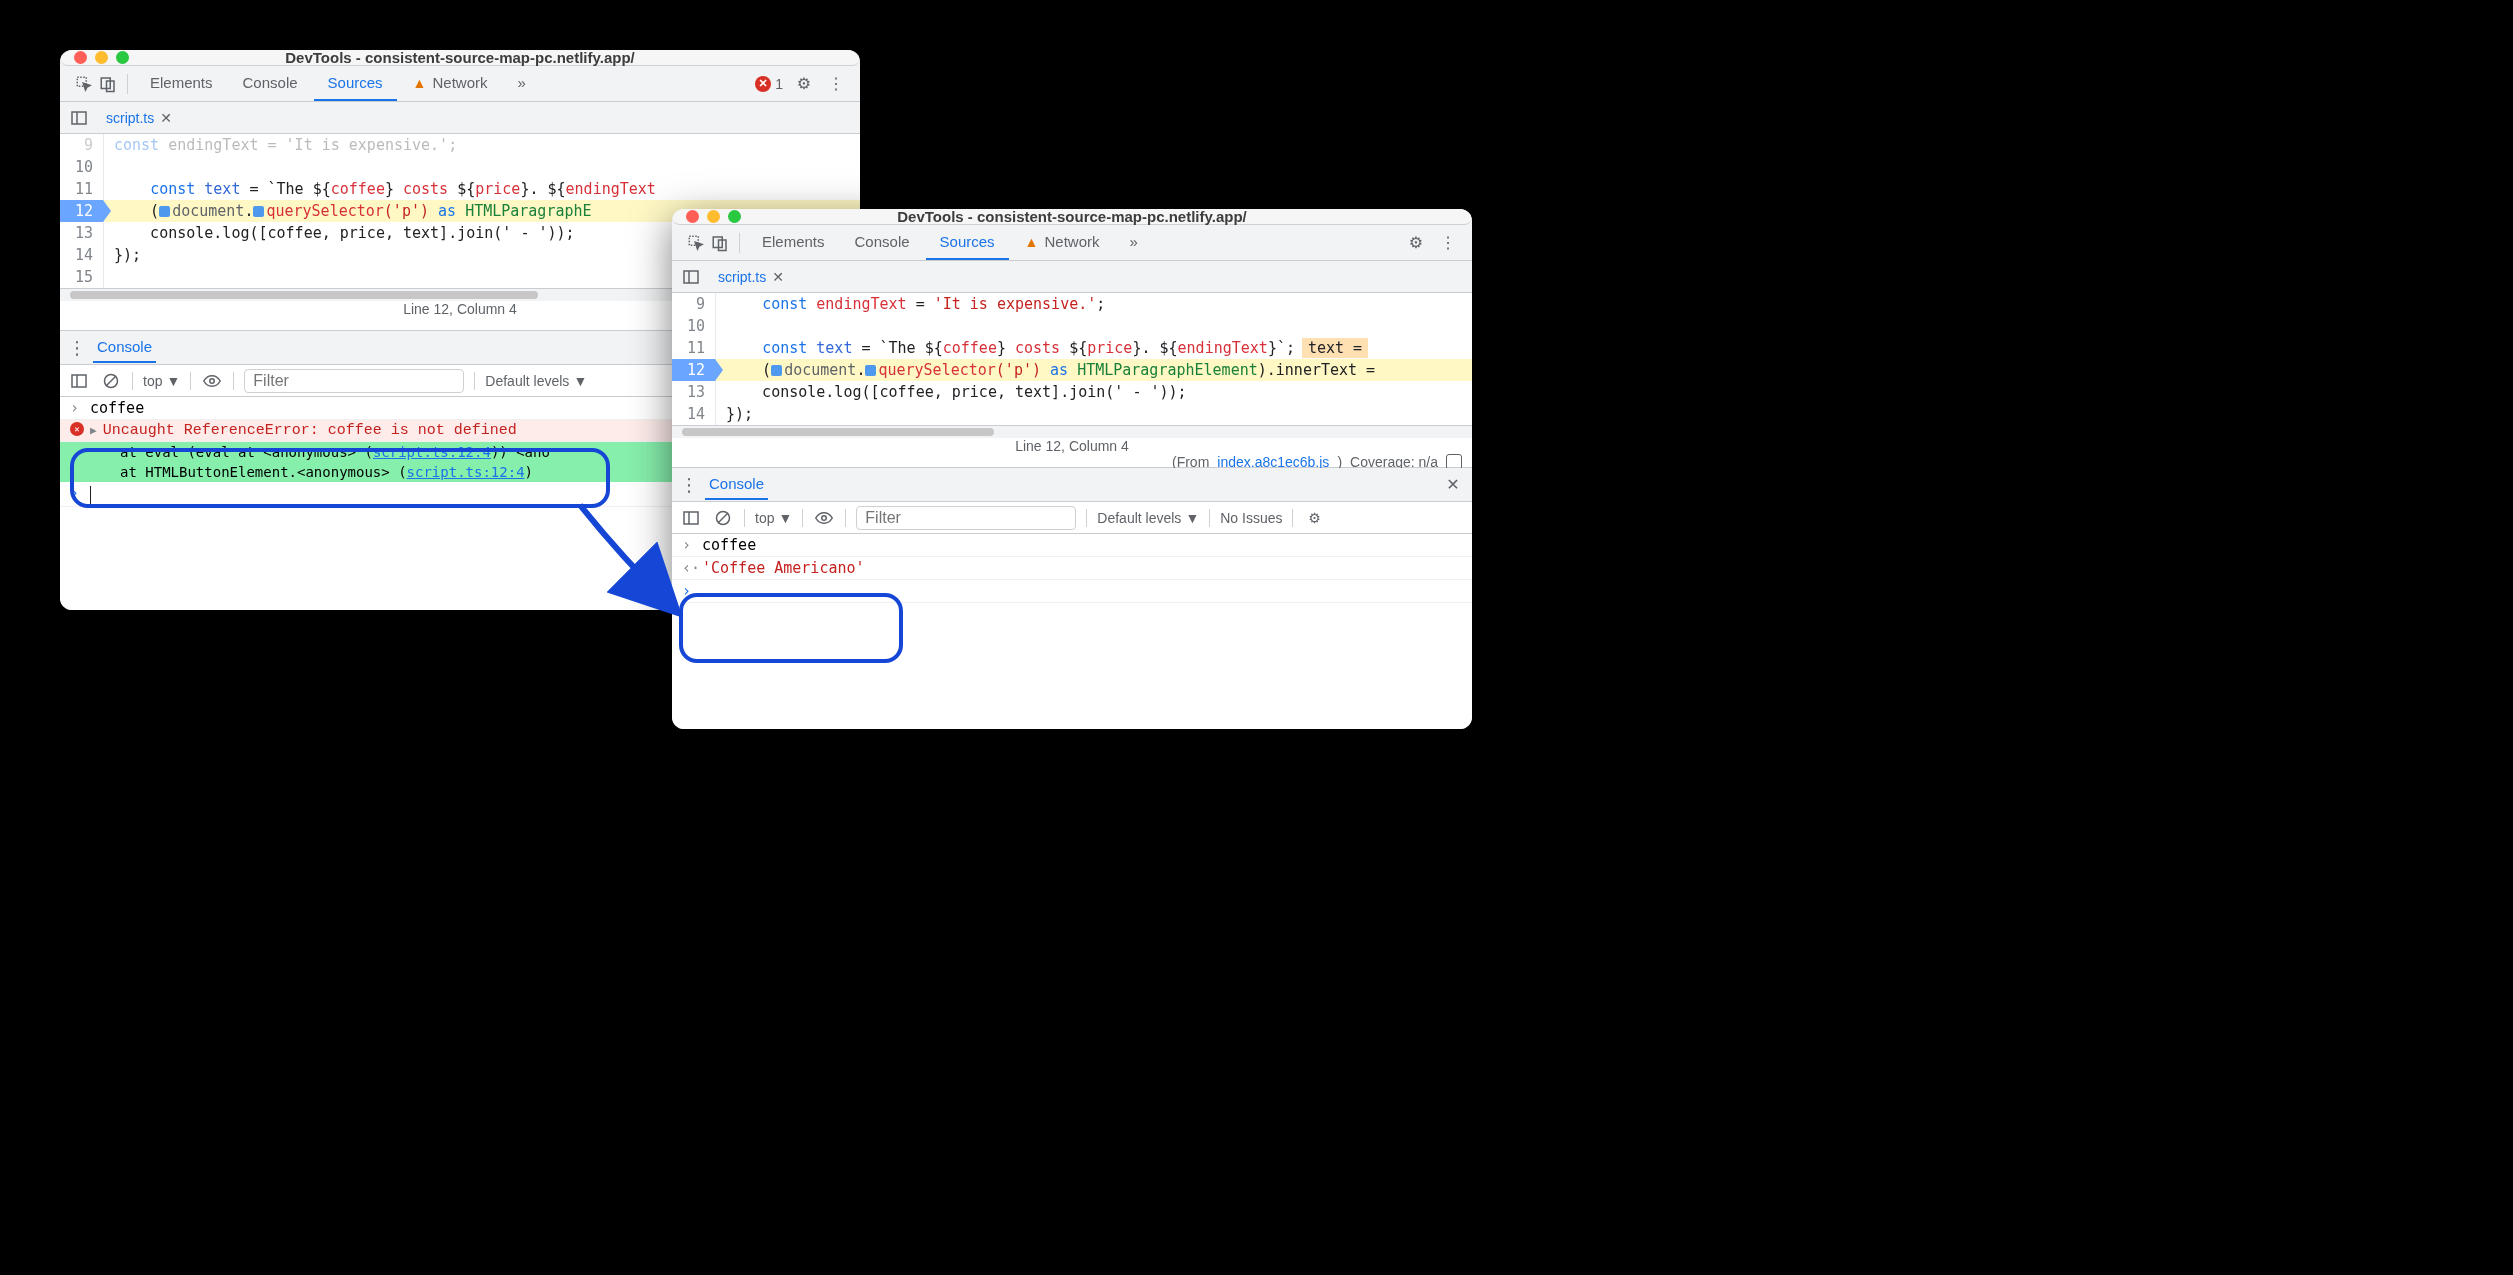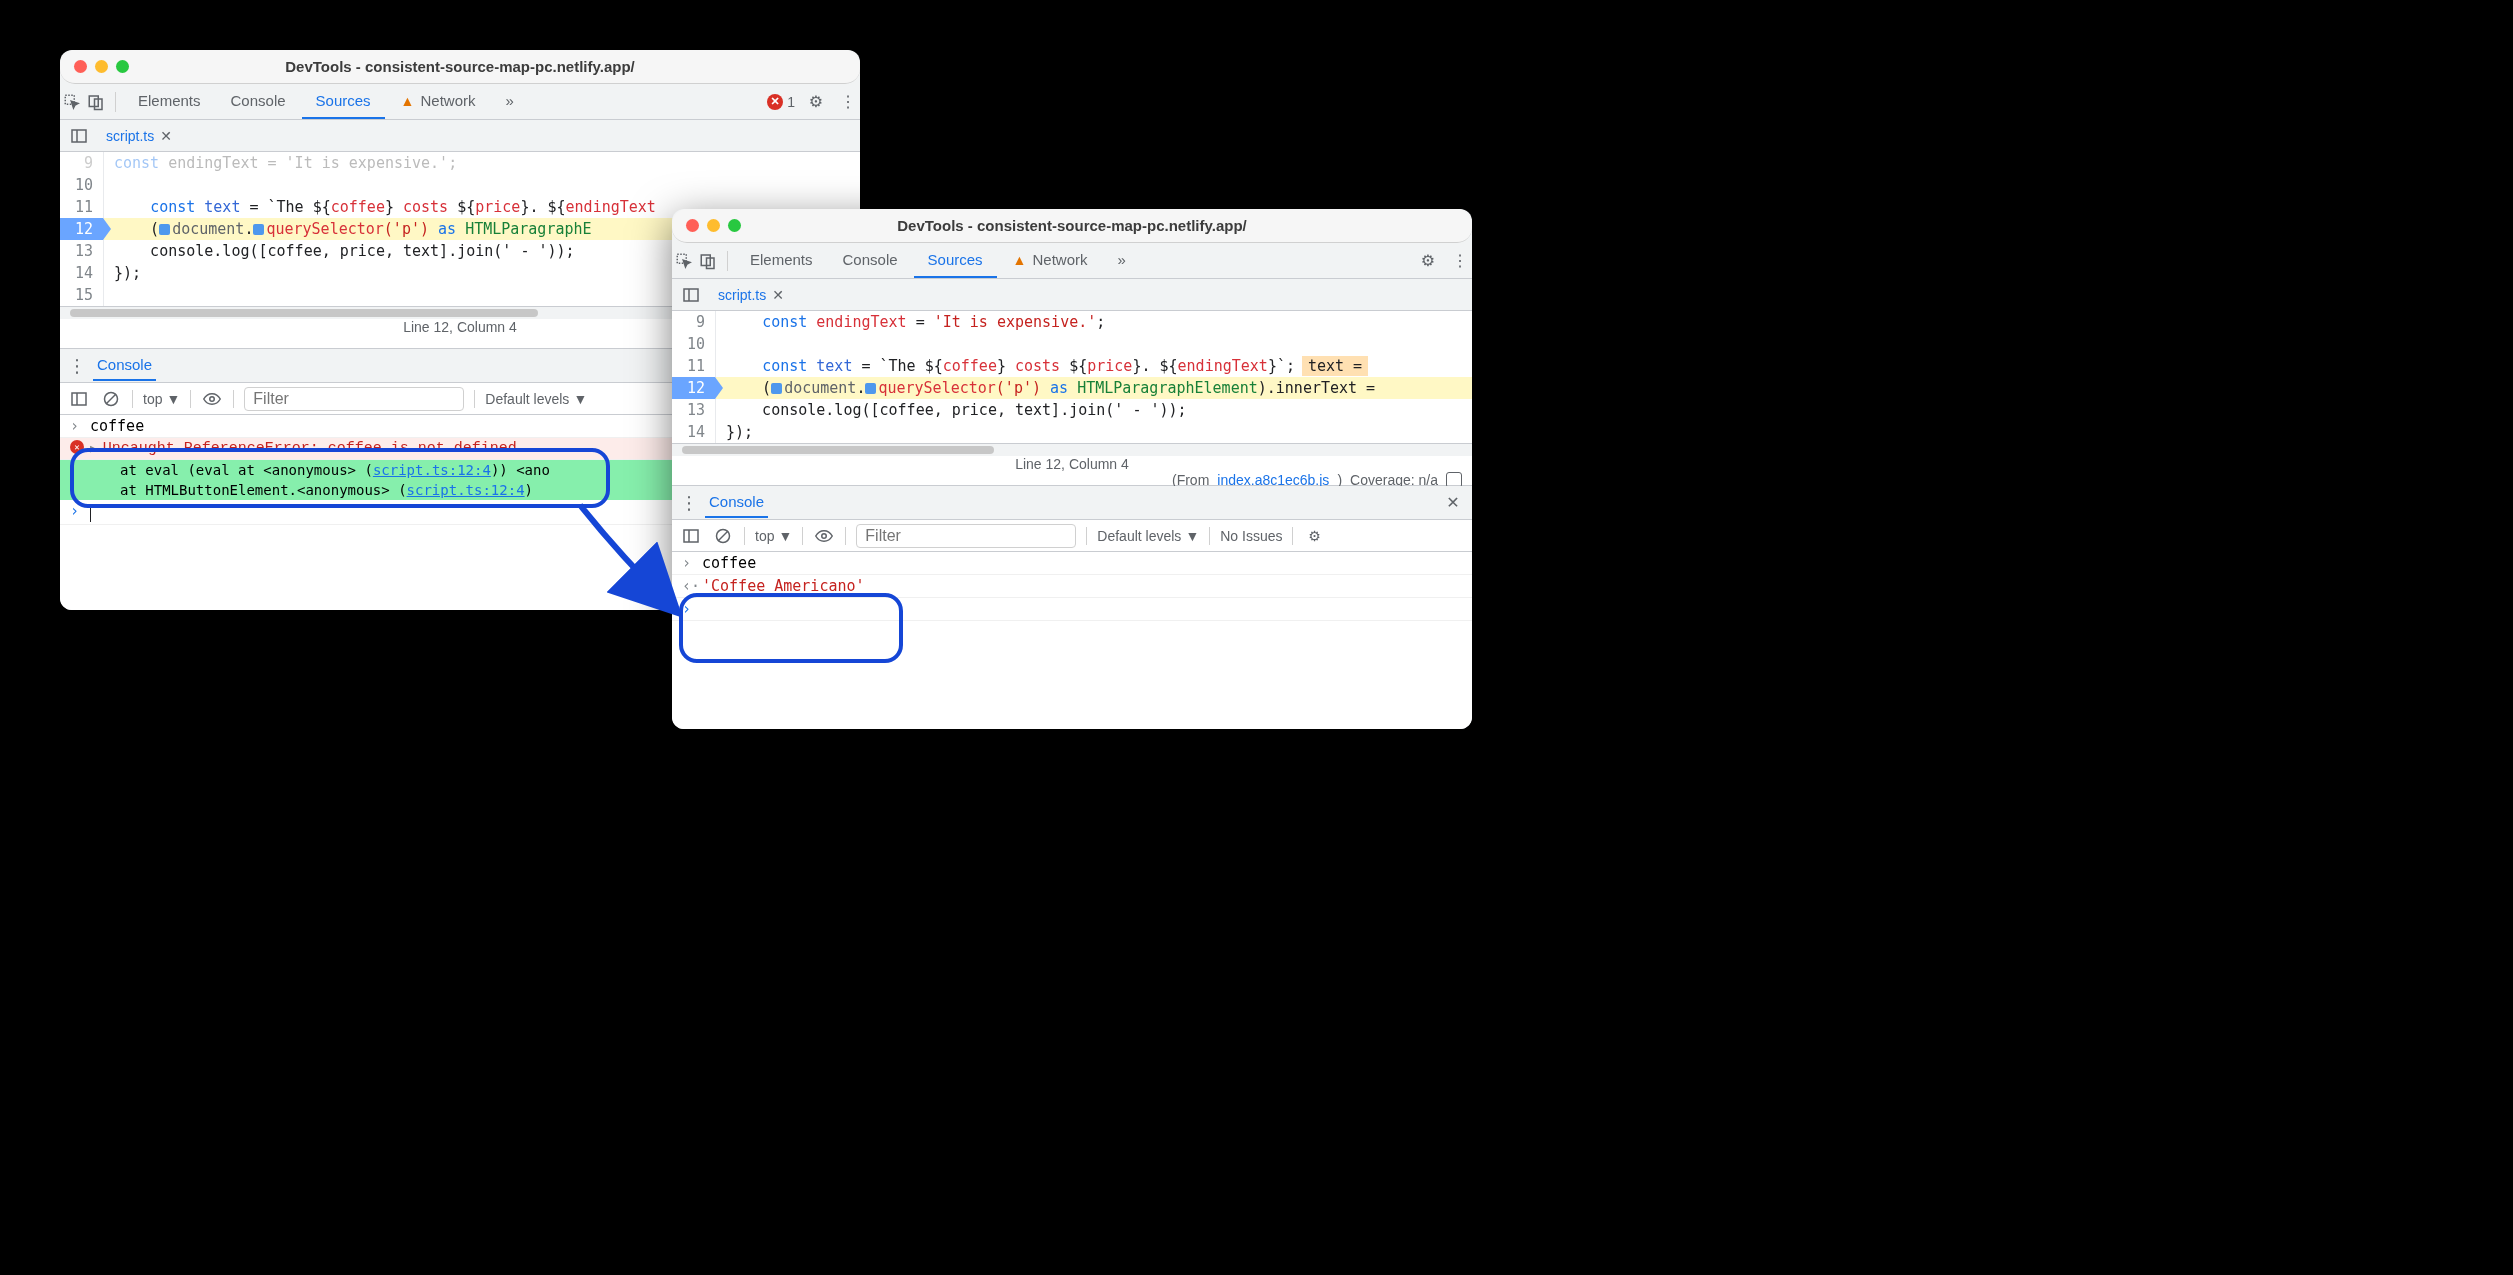--- a/index.html
+++ b/index.html
@@ -14,21 +14,21 @@
   .window {
     position: absolute;
     background: #f1f3f4;
     border-radius: 12px;
     box-shadow: 0 10px 40px rgba(0,0,0,0.5);
     overflow: hidden;
     display: flex;
     flex-direction: column;
   }
   .titlebar {
-    height: 34px;
+    height: 16px;
     background: #f6f6f6;
     display: flex;
     align-items: center;
     position: relative;
     border-bottom: 1px solid #d0d0d0;
     border-radius: 15px;
   }
   .traffic { display: flex; gap: 8px; margin-left: 14px; }
   .dot { width: 13px; height: 13px; border-radius: 50%; }
   .dot.red { background: #ff5f57; }
@@ -39,21 +39,21 @@
     font-size: 15px; font-weight: 600; color: #3c3c3c;
     pointer-events: none;
   }
 
   .tabs-bar {
     background: #f1f3f4;
     border-bottom: 1px solid #c9ccd1;
     display: flex;
     align-items: center;
     height: 36px;
-    padding: 0 1px;
+    padding: 0 13px;
     gap: 2px;
   }
   .tab-btn {
     padding: 0 14px;
     height: 100%;
     display: flex;
     align-items: center;
     gap: 6px;
     font-size: 15px;
     color: #5f6368;

